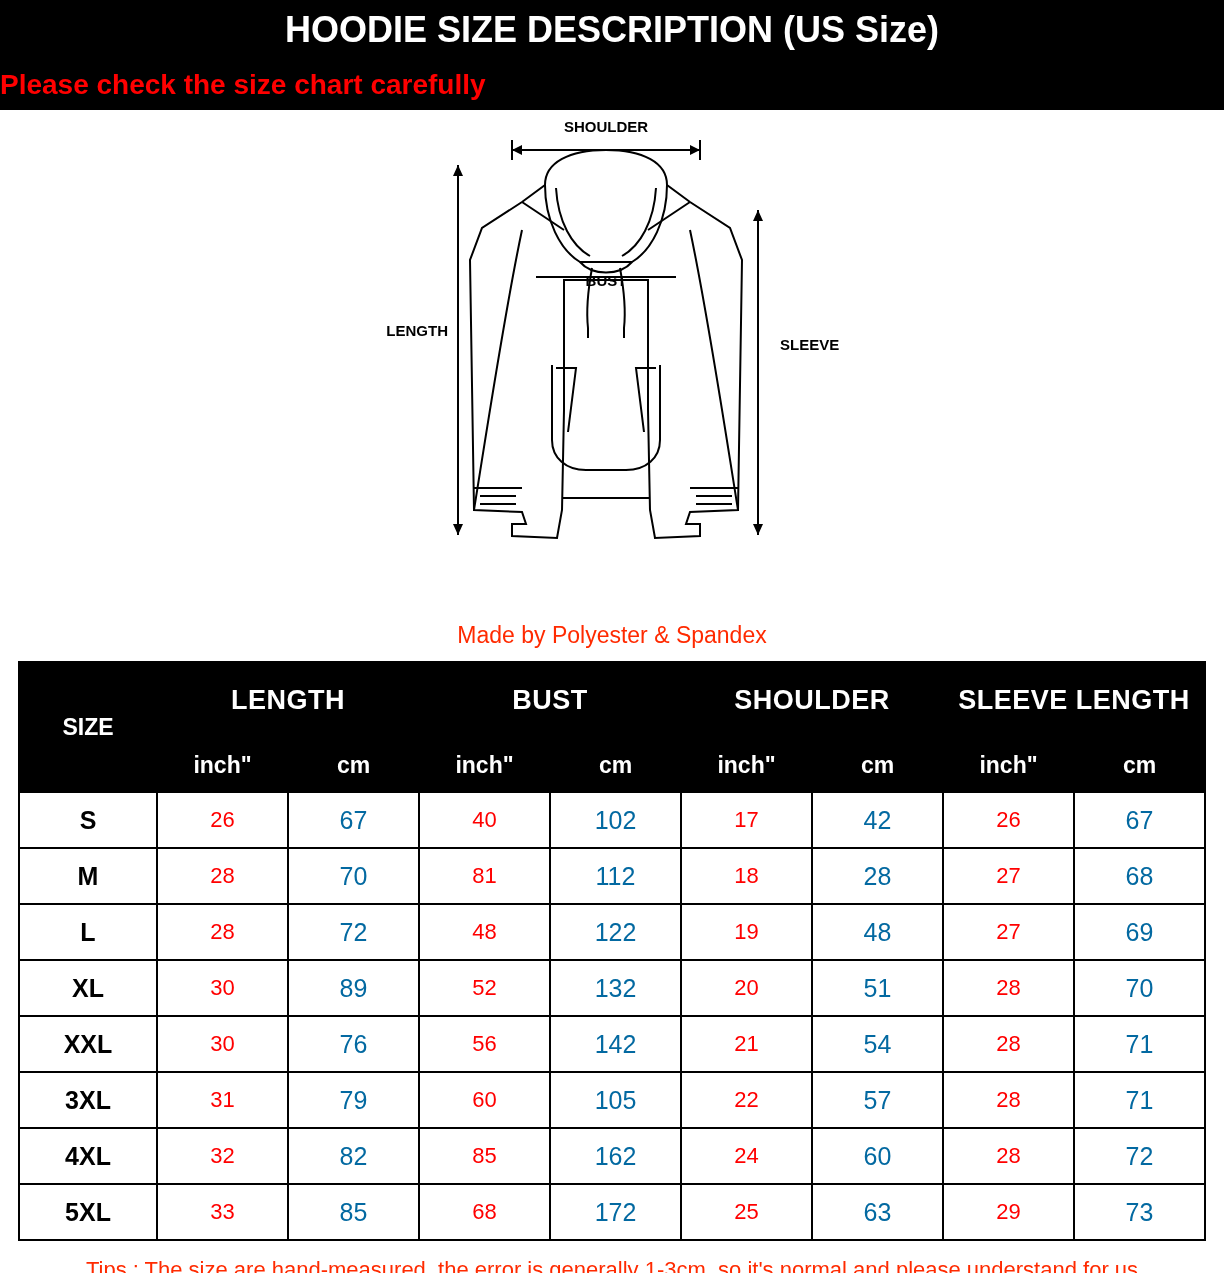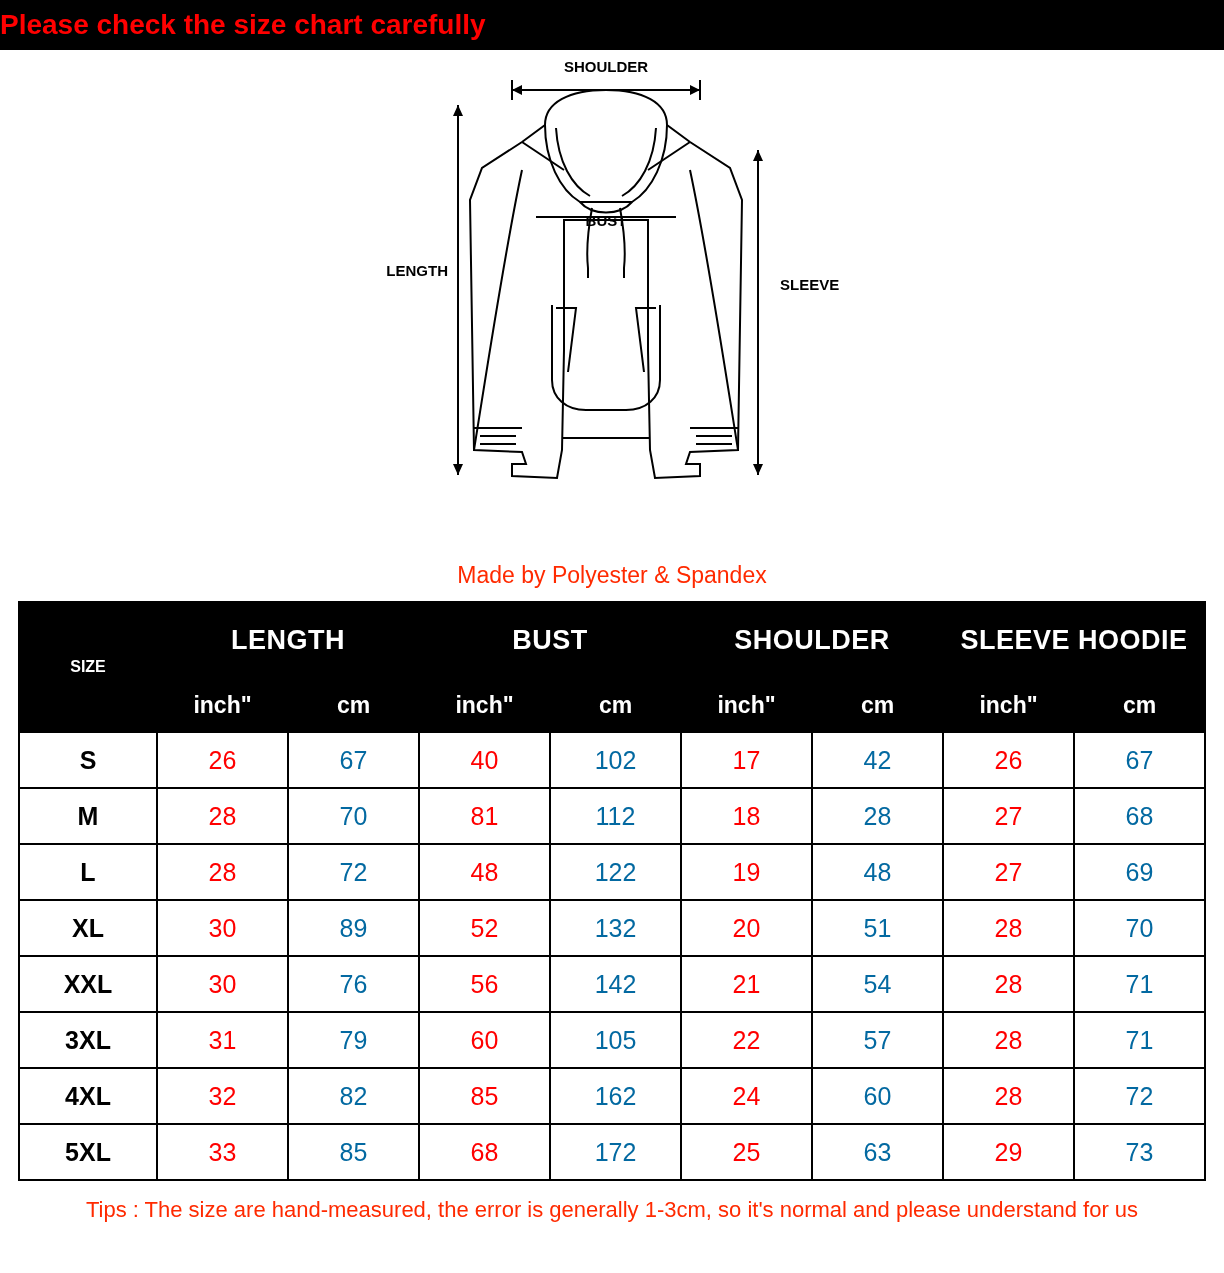--- a/index.html
+++ b/index.html
@@ -86,32 +86,32 @@
   .hdr-group {
     font-size: 27px;
     height: 72px;
     letter-spacing: 0.5px;
   }
   .hdr-unit {
     font-size: 23px;
     height: 50px;
   }
   .hdr-size {
-    font-size: 16px;
+    font-size: 23px;
   }
   td.size-label {
     font-size: 25px;
     font-weight: bold;
     height: 52px;
     background: #ffffff;
     color: #000000;
   }
   td.val-inch {
     color: #ff0000;
-    font-size: 25px;
+    font-size: 22px;
   }
   td.val-cm {
     color: #0369a1;
     font-size: 25px;
   }
   .col-size { width: 134px; }
   .col-val { width: 131px; }
 
   
   .tips {
@@ -129,20 +129,21 @@
     font-size: 15px;
     font-weight: bold;
     fill: #000000;
   }
 </style>
 </head>
 <body>
 
 <div class="page">
 
+  <div class="header-title">HOODIE SIZE DESCRIPTION (US Size)</div>
   <div class="header-sub">Please check the size chart carefully</div>
 
   <div class="diagram-wrap">
     <svg class="diagram-svg" width="1224" height="500" viewBox="0 0 1224 500">
       <g fill="none" stroke="#000000" stroke-width="2">
 
         <line x1="512" y1="30" x2="512" y2="50"></line>
         <line x1="700" y1="30" x2="700" y2="50"></line>
         <line x1="512" y1="40" x2="700" y2="40"></line>
         <polygon points="512,40 522,35 522,45" fill="#000" stroke="none"></polygon>
@@ -203,21 +204,21 @@
   <div class="made-by">Made by Polyester &amp; Spandex</div>
 
   <div class="table-wrap">
     <table class="size-chart">
       <thead>
         <tr>
           <th class="hdr-black hdr-size col-size" rowspan="2">SIZE</th>
           <th class="hdr-black hdr-group" colspan="2">LENGTH</th>
           <th class="hdr-black hdr-group" colspan="2">BUST</th>
           <th class="hdr-black hdr-group" colspan="2">SHOULDER</th>
-          <th class="hdr-black hdr-group" colspan="2">SLEEVE HOODIE</th>
+          <th class="hdr-black hdr-group" colspan="2">SLEEVE LENGTH</th>
         </tr>
         <tr>
           <th class="hdr-black hdr-unit col-val">inch"</th>
           <th class="hdr-black hdr-unit col-val">cm</th>
           <th class="hdr-black hdr-unit col-val">inch"</th>
           <th class="hdr-black hdr-unit col-val">cm</th>
           <th class="hdr-black hdr-unit col-val">inch"</th>
           <th class="hdr-black hdr-unit col-val">cm</th>
           <th class="hdr-black hdr-unit col-val">inch"</th>
           <th class="hdr-black hdr-unit col-val">cm</th>

